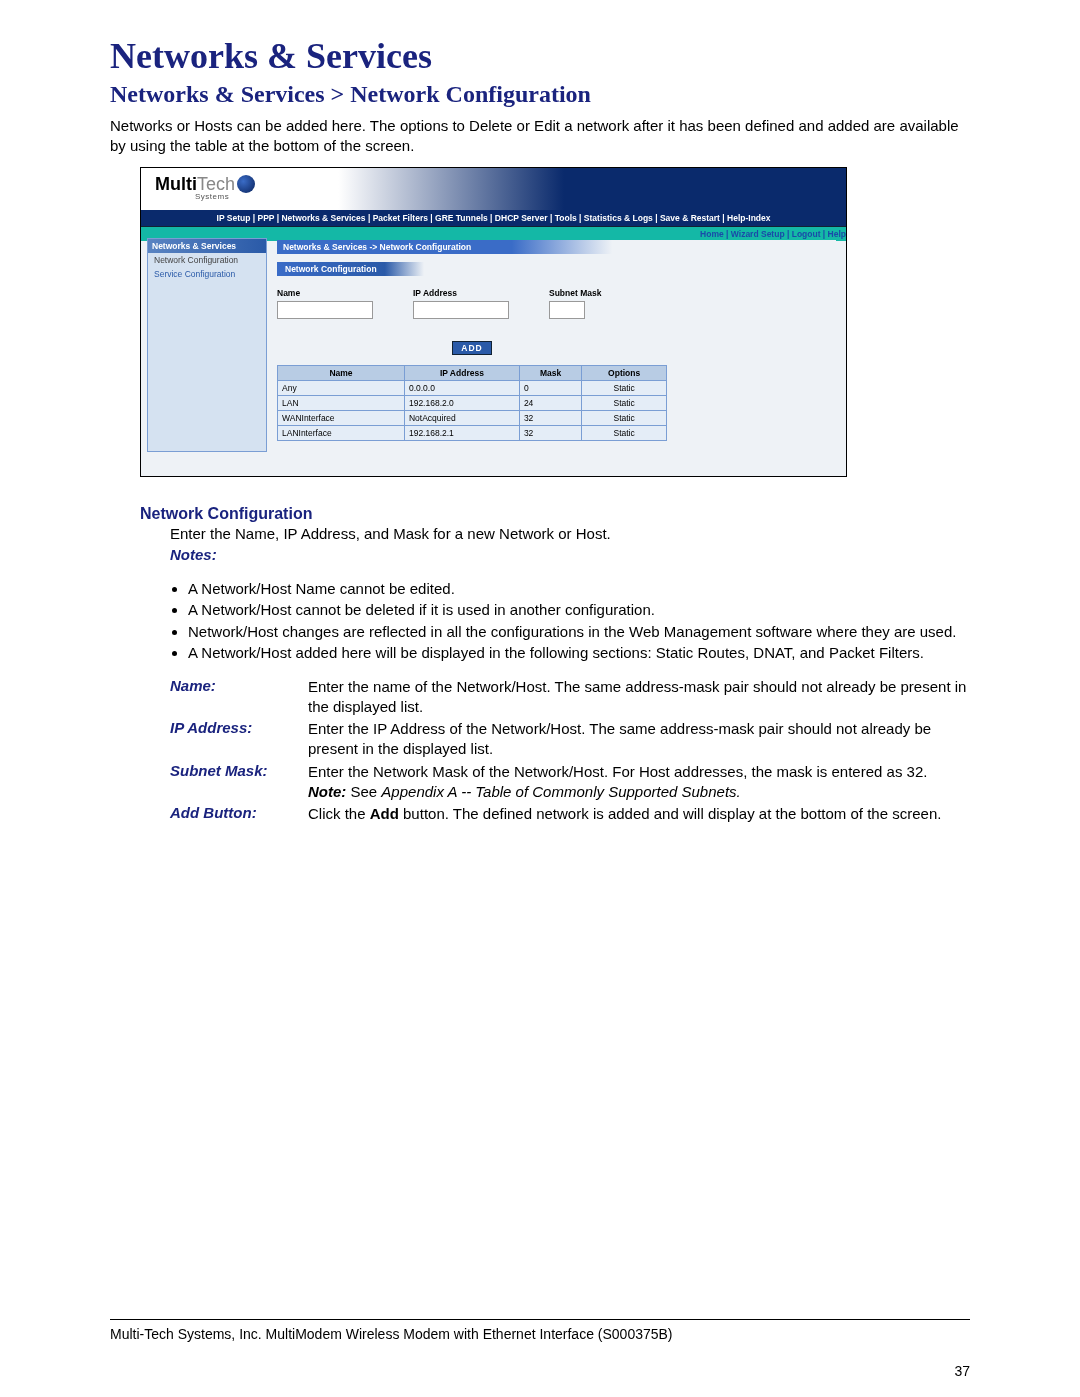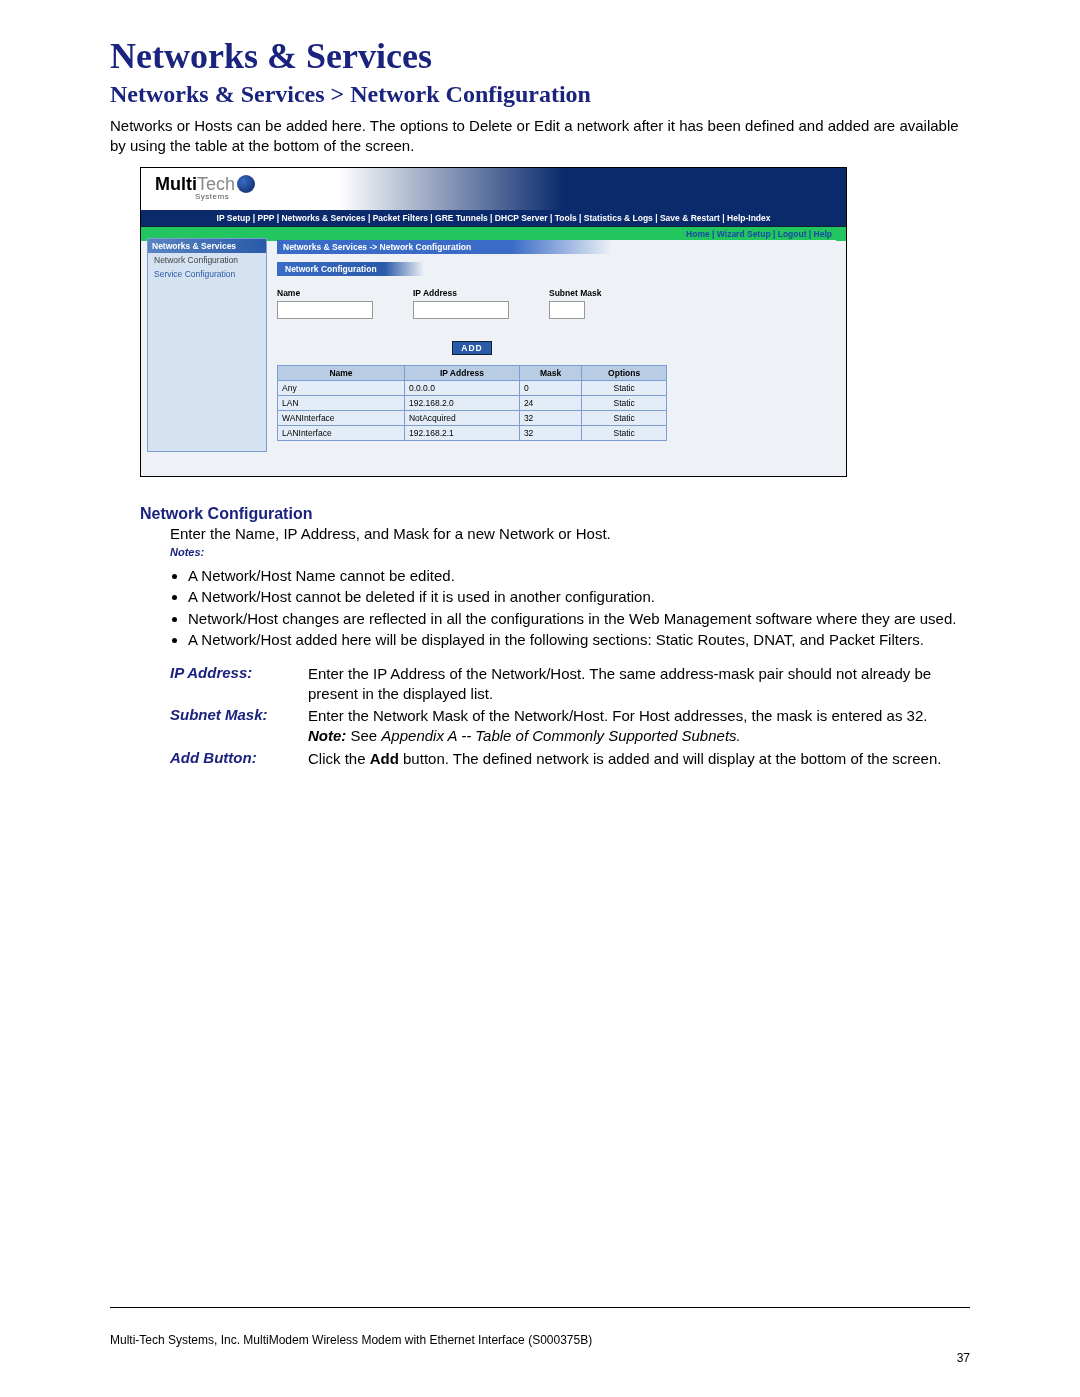--- a/index.html
+++ b/index.html
@@ -74,24 +74,24 @@
     color: #fff;
     font-weight: bold;
     font-size: 8.5px;
     text-align: center;
     padding: 3px 6px 3px 6px;
     border-bottom: 1px solid #123;
   }
   .sf-subbar {
     text-align: right;
     font-size: 8.5px;
-    padding: 2px 14px;
+    padding: 2px 0;
     color: #1a4aa8;
     font-weight: bold;
-    background:#22c55e;
+    background:#14b8a6;
   }
   .sf-body { display:flex; position:absolute; top:70px; left:0; right:0; bottom:0;}
   .sf-sidebar { width: 120px; padding: 0 0 0 6px;}
   .sf-box {
     border: 1px solid #7a9ed4;
     background: #d5e2f1;
     margin-bottom:4px;
   }
   .sf-box-title {
     background: linear-gradient(90deg,#5a84c2,#2a5aa8);
@@ -176,22 +176,22 @@
     margin:0 0 2px 30px;
   }
   .section-body {
     margin-left: 60px;
     font-size:15px;
   }
   .notes-lbl {
     color:#1a237e;
     font-weight:bold;
     font-style:italic;
-    font-size:11px;
-    margin:4px 0 8px 0;
+    font-size:15px;
+    margin:4px 0 16px 0;
   }
   ul.notes {
     margin:0 0 14px 18px;
     padding:0;
   }
   ul.notes li {
     margin-bottom:2px;
     line-height:1.3;
   }
   .field-table {
@@ -208,28 +208,27 @@
   }
   .field-desc {
     flex:1;
     line-height:1.35;
   }
   .field-desc .inl-note { font-weight:bold; font-style:italic;}
   .field-desc .inl-append { font-style:italic;}
 
   .footer {
     position:absolute;
-    bottom:30px;
+    bottom:16px;
     left:0; right:0;
     border-top:1px solid #000;
     padding-top:6px;
-    font-size:12px;
+    font-size:14px;
     display:flex;
     justify-content:space-between;
-    align-items:center;
   }
   .footer .pn { font-weight:normal;margin-top:37px;}
 </style>
 </head>
 <body>
 
 <div class="page">
 
   <div class="h1">Networks &amp; Services</div>
   <div class="h2">Networks &amp; Services &gt; Network Configuration</div>
@@ -321,20 +320,24 @@
     <ul class="notes">
       <li>A Network/Host Name cannot be edited.</li>
       <li>A Network/Host cannot be deleted if it is used in another configuration.</li>
       <li>Network/Host changes are reflected in all the configurations in the Web Management software where they are used.</li>
       <li>A Network/Host added here will be displayed in the following sections: Static Routes, DNAT, and Packet Filters.</li>
     </ul>
   </div>
 
   <div class="field-table">
     <div class="field-row">
+      <div class="field-label">Name:</div>
+      <div class="field-desc">Enter the name of the Network/Host. The same address-mask pair should not already be present in the displayed list.</div>
+    </div>
+    <div class="field-row">
       <div class="field-label">IP Address:</div>
       <div class="field-desc">Enter the IP Address of the Network/Host. The same address-mask pair should not already be present in the displayed list.</div>
     </div>
     <div class="field-row">
       <div class="field-label">Subnet Mask:</div>
       <div class="field-desc">
         <span>Enter the Network Mask of the Network/Host. For Host addresses, the mask is entered as 32.</span><br>
         <span class="inl-note">Note:</span><span> See </span><span class="inl-append">Appendix A -- Table of Commonly Supported Subnets.</span>
       </div>
     </div>

